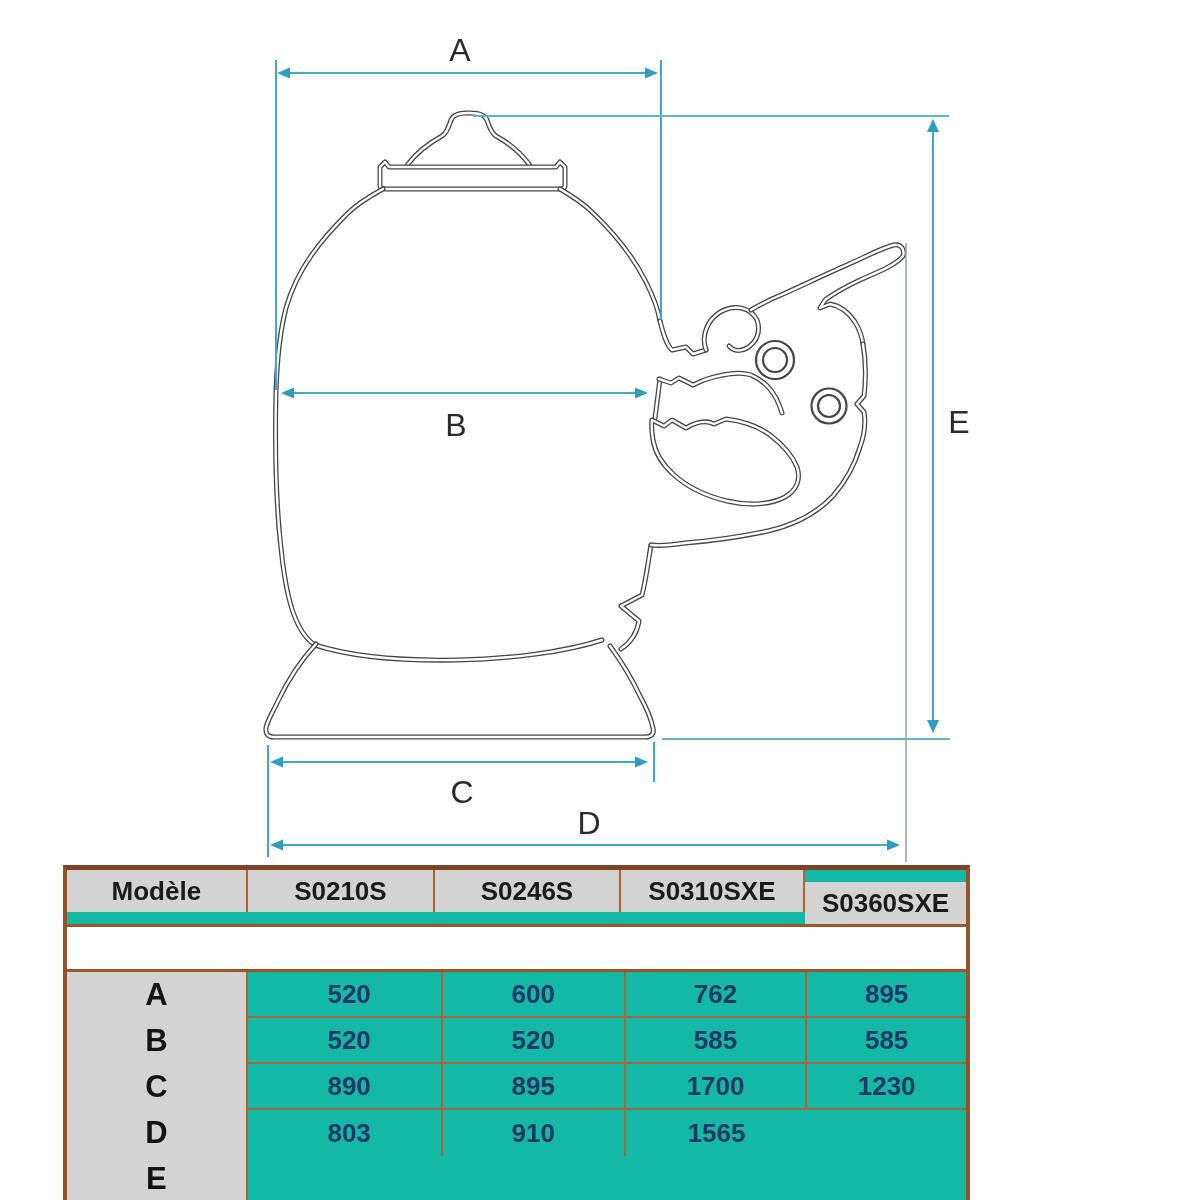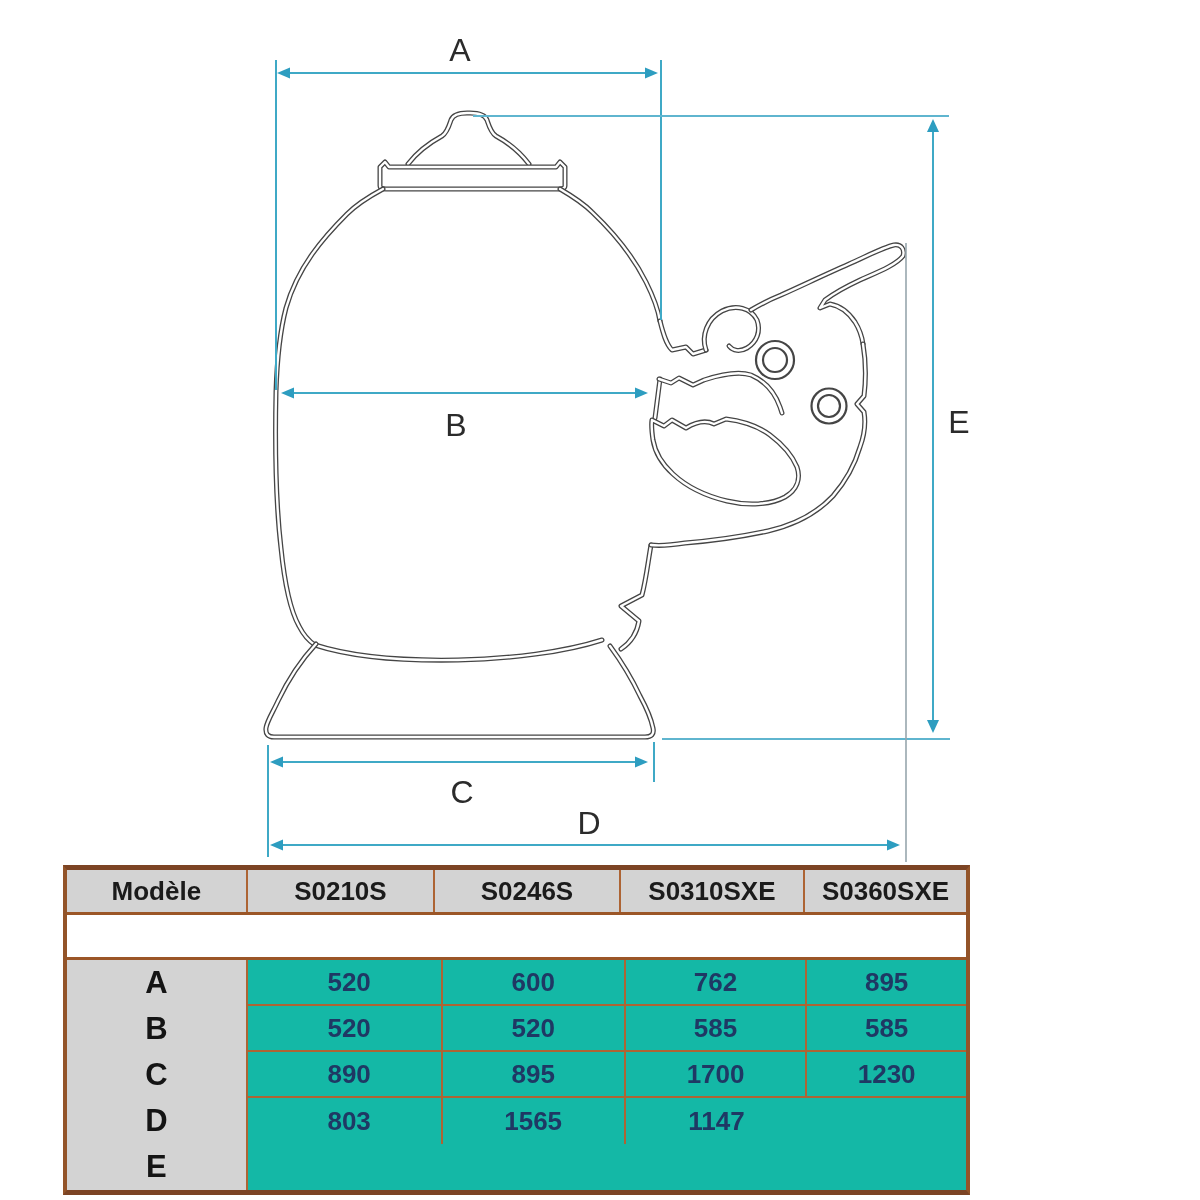--- a/index.html
+++ b/index.html
@@ -20,21 +20,21 @@
   .dimlabel{font-family:"Liberation Sans",sans-serif;font-size:32px;fill:#2b2b2b;text-anchor:middle;}
 
   
   .dim-table{position:absolute;left:63px;top:865px;width:907px;box-sizing:border-box;
              background:#14b8a6;border:4px solid #935429;border-top:5px solid #7c4424;
              border-bottom:5px solid #7c4424;}
   .t-head{display:grid;grid-template-columns:20.1% 20.85% 20.65% 20.5% 17.9%;
           border-bottom:3px solid #9b5627;}
   .th{background:#d3d3d3;height:42px;display:flex;align-items:center;justify-content:center;
       font-weight:bold;font-size:26px;color:#1b1b1b;border-right:2px solid #ad6434;box-sizing:border-box;}
-  .th:last-child{border-right:none;}
+  .th:last-child{border-right:none;margin-top:12px;}
   .t-spacer{height:42px;background:#ffffff;border-bottom:3px solid #9b5627;}
   .t-body{display:grid;grid-template-columns:20.1% 79.9%;}
   .t-labels{background:#d3d3d3;border-right:2px solid #ad6434;display:grid;
             grid-template-rows:repeat(5,46px);box-sizing:border-box;}
   .rl{display:flex;align-items:center;justify-content:center;font-weight:bold;font-size:31px;color:#141414;}
   .t-values{display:grid;grid-template-rows:repeat(5,46px);}
   .vrow{display:grid;grid-template-columns:26.1% 25.87% 25.63% 22.4%;
         border-bottom:2px solid #ad6434;box-sizing:border-box;padding-left:10px;}
   .vrow:last-child{border-bottom:none;border-radius:15px;}
   .vc{display:flex;align-items:center;justify-content:center;font-weight:bold;font-size:26px;
@@ -170,19 +170,19 @@
           <div class="vc">585</div>
         </div>
         <div class="vrow">
           <div class="vc">890</div>
           <div class="vc">895</div>
           <div class="vc">1700</div>
           <div class="vc">1230</div>
         </div>
         <div class="vrow">
           <div class="vc">803</div>
+          <div class="vc">910</div>
           <div class="vc">1565</div>
-          <div class="vc">1147</div>
         </div>
       </div>
     </div>
   </div>
 </div>
 
 </body></html>

